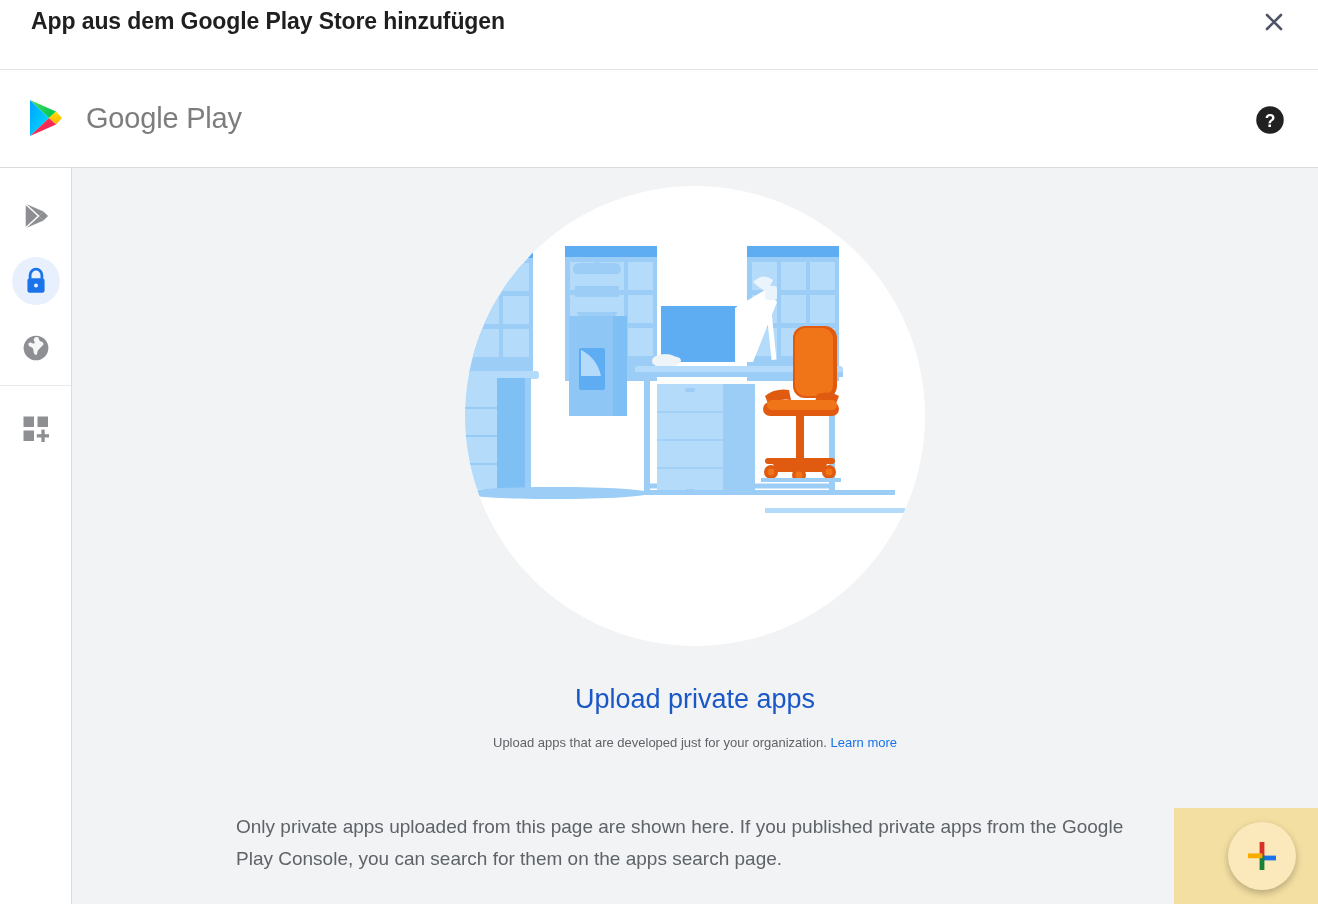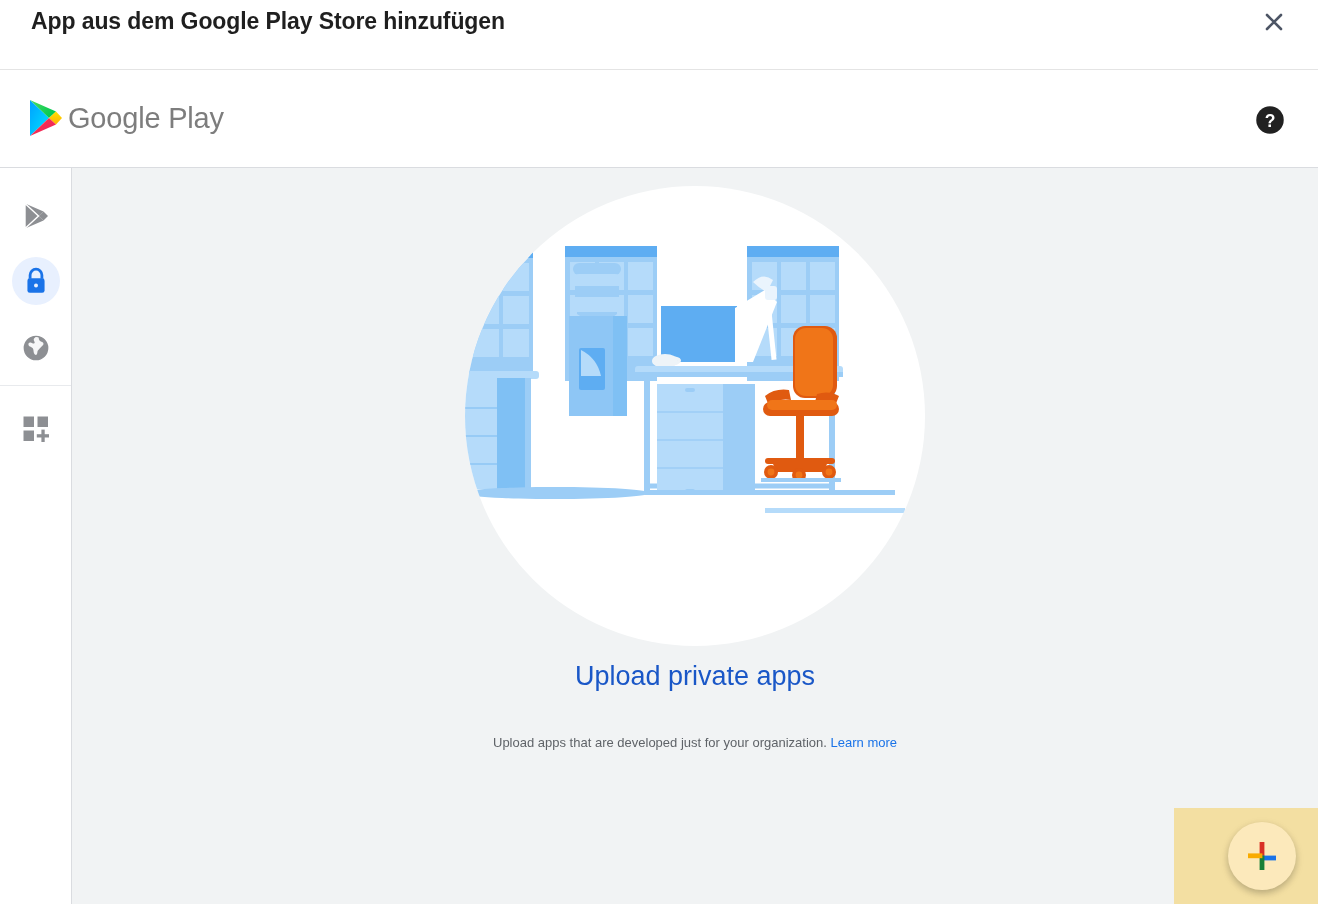--- a/index.html
+++ b/index.html
@@ -29,21 +29,21 @@
     display: flex; align-items: center; justify-content: center;
   }
 
   
   .play-header {
     position: absolute; top: 71px; left: 0; width: 1318px; height: 97px;
     background: #ffffff; border-bottom: 1px solid #dadce0;
   }
   .play-logo {
     position: absolute; left: 28px; top: 27px;
-    display: flex; align-items: center; gap: 4px;
+    display: flex; align-items: center; gap: 22px;
   }
   .play-wordmark {
     font-size: 29px; color: #7d7d7d; letter-spacing: -0.2px;
     font-weight: 400;
   }
   .help-btn {
     position: absolute; right: 33px; top: 34px;
     width: 30px; height: 30px; cursor: pointer;
   }
 
@@ -73,21 +73,21 @@
     width: 1246px; height: 736px;
     background: #f1f3f4;
     overflow: hidden;
   }
   .illustration-wrap {
     position: absolute; left: 50%; top: 18px;
     transform: translateX(-50%);
     width: 460px; height: 460px;
   }
   .headline {
-    position: absolute; left: 0; right: 0; top: 493px;
+    position: absolute; left: 0; right: 0; top: 516px;
     text-align: center;
     font-size: 27px; color: #1a57c7; cursor: pointer;
   }
   .subline {
     position: absolute; left: 0; right: 0; top: 567px;
     text-align: center; font-size: 13px; color: #5f6368;
   }
   .subline .lnk { color: #1a73e8; cursor: pointer; }
   .note {
     position: absolute; left: 164px; width: 900px; top: 643px;
@@ -336,20 +336,21 @@
       </svg>
     </div>
 
     <div class="headline">Upload private apps</div>
 
     <div class="subline">
       <span>Upload apps that are developed just for your organization.</span>
       <span class="lnk">Learn more</span>
     </div>
 
+    <div class="note">Only private apps uploaded from this page are shown here. If you published private apps from the Google Play Console, you can search for them on the apps search page.</div>
 
     <div class="fab-panel">
       <div class="fab">
         <svg width="36" height="36" viewBox="0 0 36 36">
           <rect x="15.6" y="4" width="4.8" height="14.4" fill="#d93025"></rect>
           <rect x="17.6" y="17.6" width="14.4" height="4.8" fill="#1a73e8"></rect>
           <rect x="15.6" y="17.6" width="4.8" height="14.4" fill="#188038"></rect>
           <rect x="4" y="15.4" width="14.4" height="4.8" fill="#f9ab00"></rect>
         </svg>
       </div>

